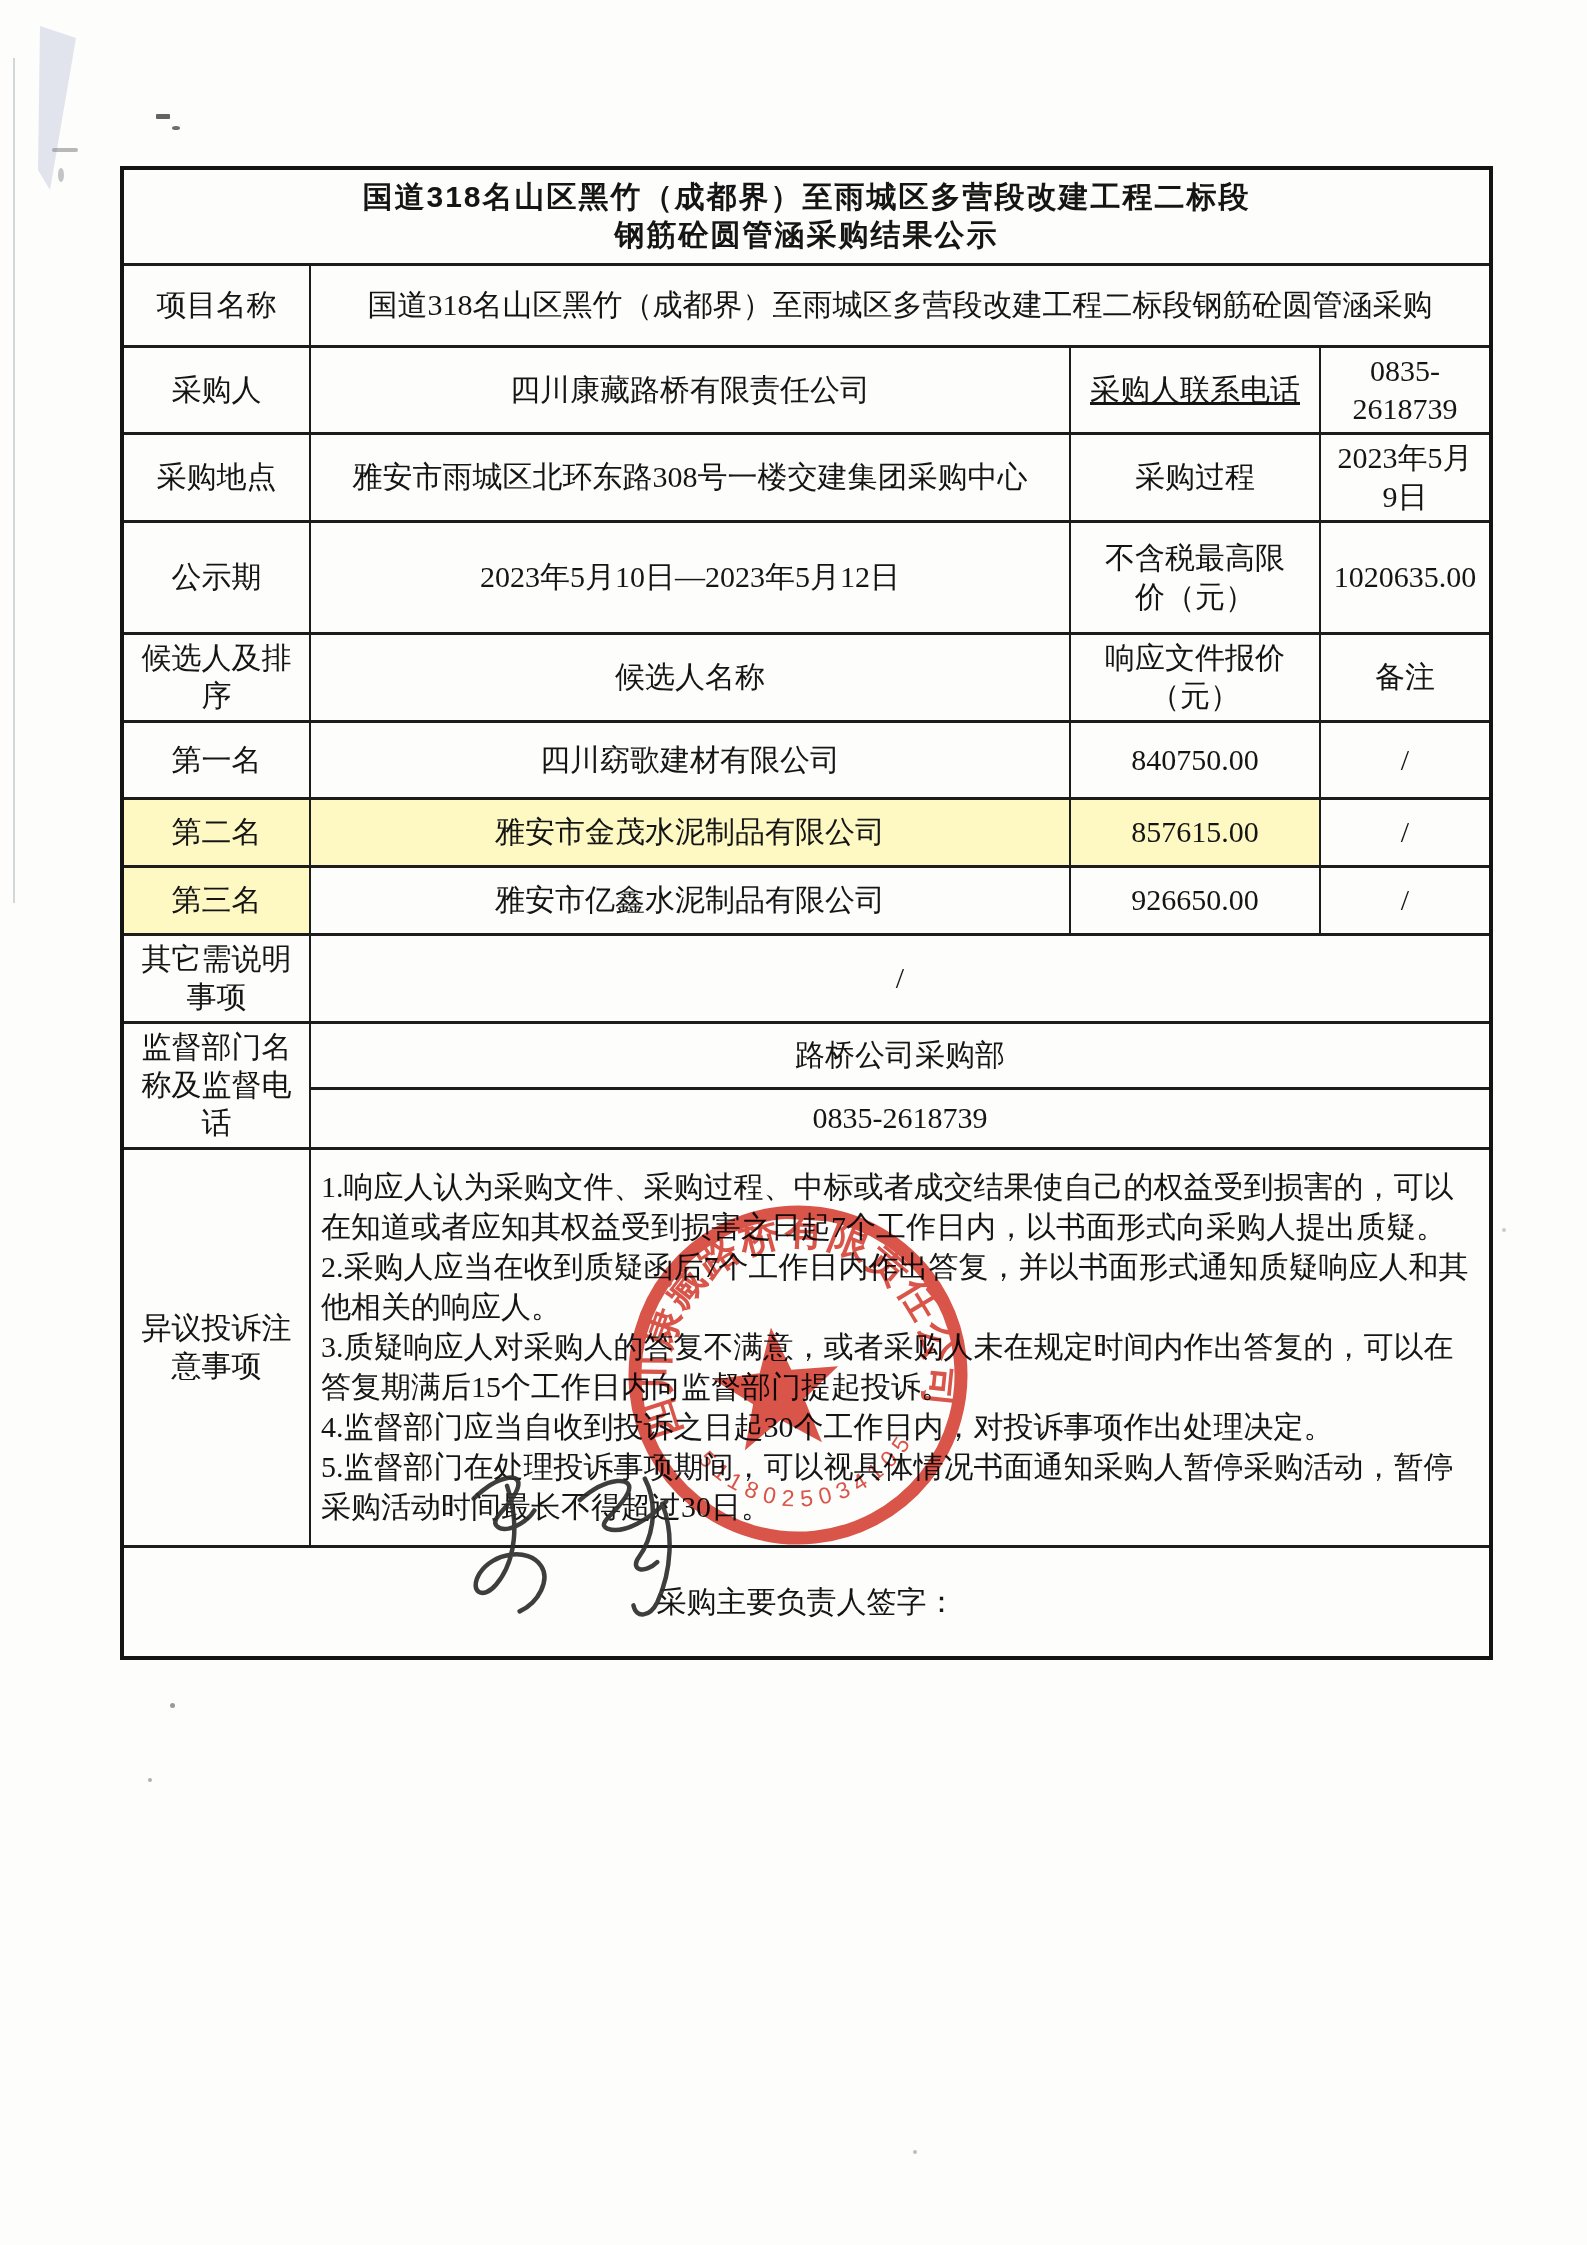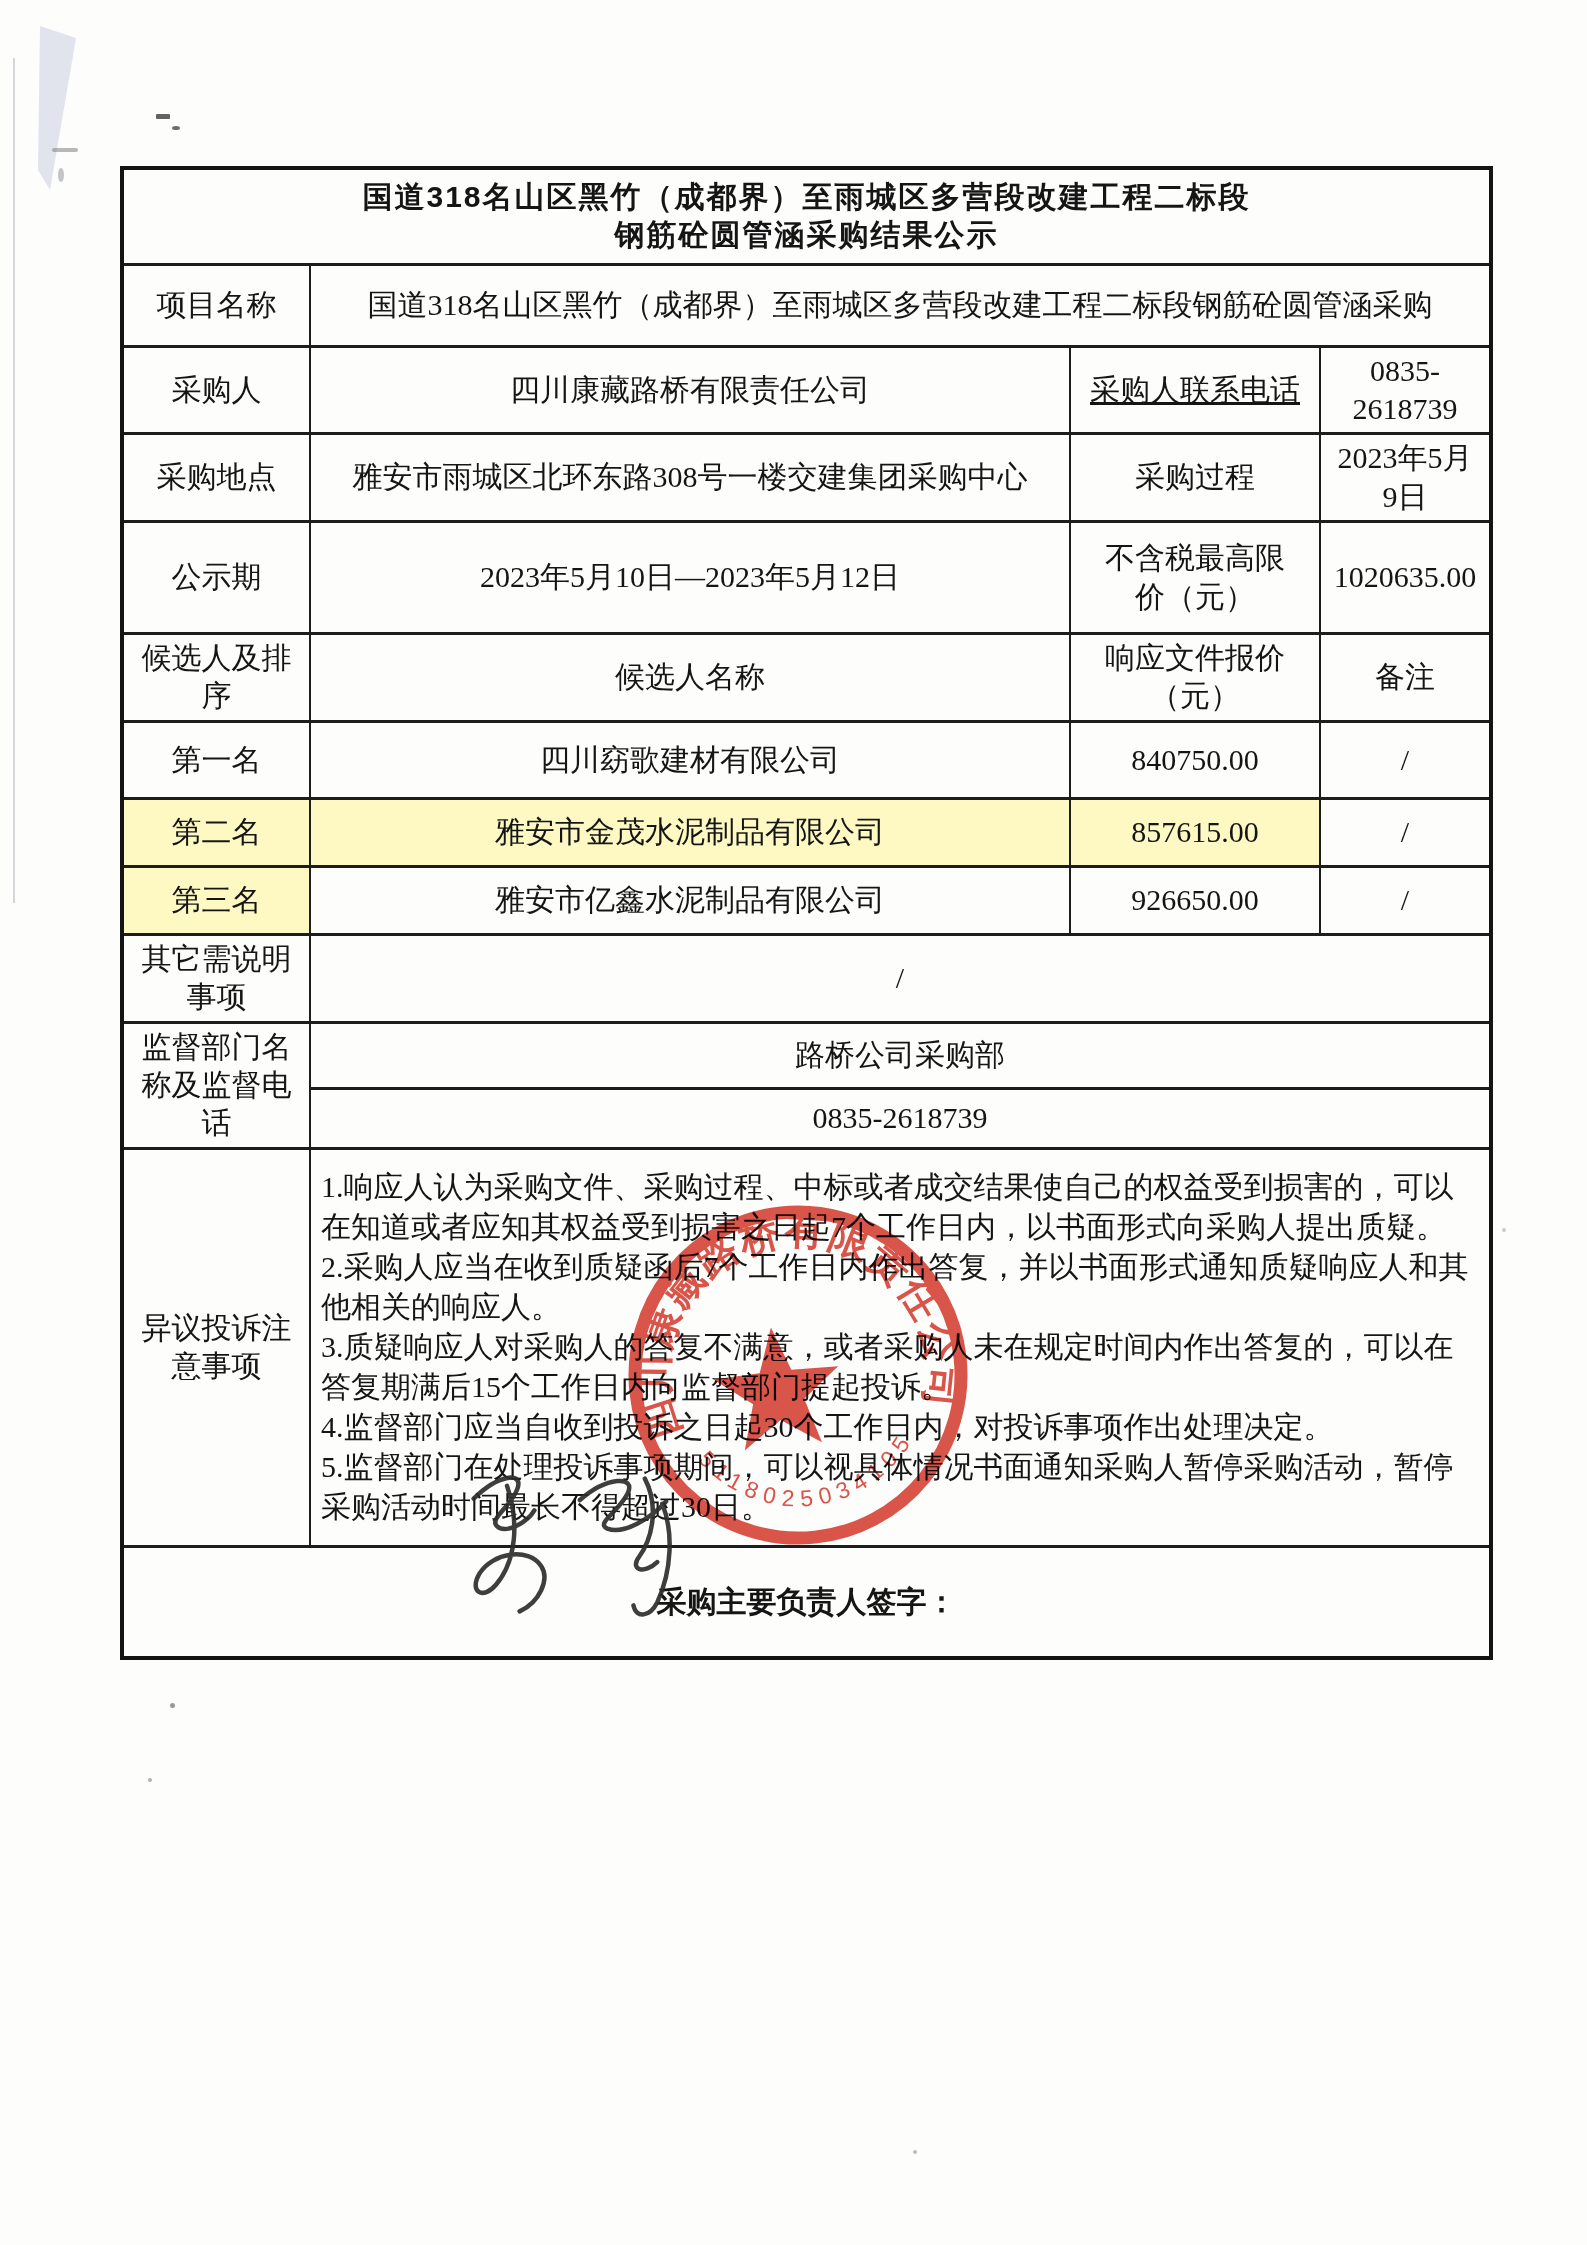--- a/index.html
+++ b/index.html
@@ -30,21 +30,21 @@
   }
   td.title-cell {
     font-family:"Liberation Sans", sans-serif;
     font-weight:700; font-size:41px; letter-spacing:2px;
     line-height:1.2; padding:8px 0;
   }
   td.label { padding:4px 27px; }
   td.tint { background:#fef9c3; }
   td.notes-cell { text-align:left; vertical-align:middle; padding:18px 26px 14px 24px; }
   .para { font-size:30px; line-height:40px; text-align:left; }
-  td.sig-cell { text-align:left; vertical-align:top; padding:42px 0 0 16px; font-size:32px;font-weight:bold; }
+  td.sig-cell { text-align:left; vertical-align:top; padding:42px 0 0 16px; font-size:32px; }
 
   
   .stamp {
     position:absolute; left:618px; top:1195px; width:360px; height:360px;
     mix-blend-mode:multiply; opacity:.87;
     transform:rotate(-6deg); pointer-events:none;
   }
 
   
   .signature-svg {

